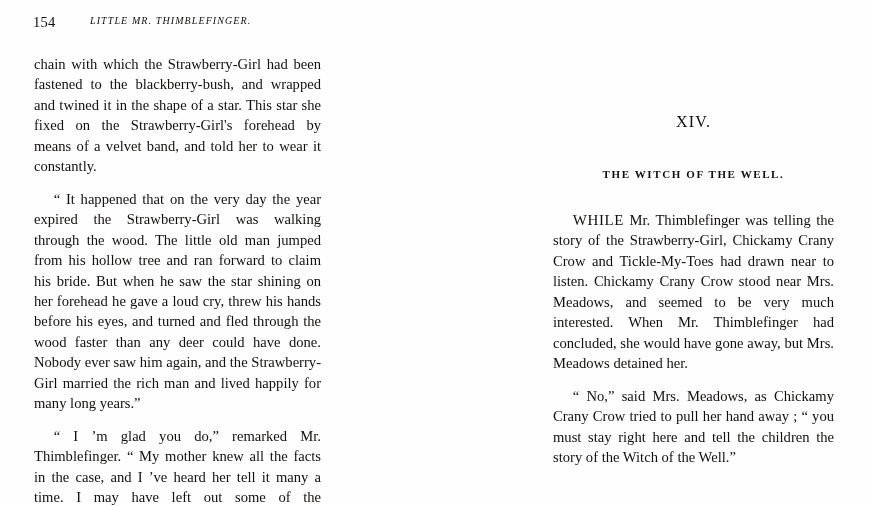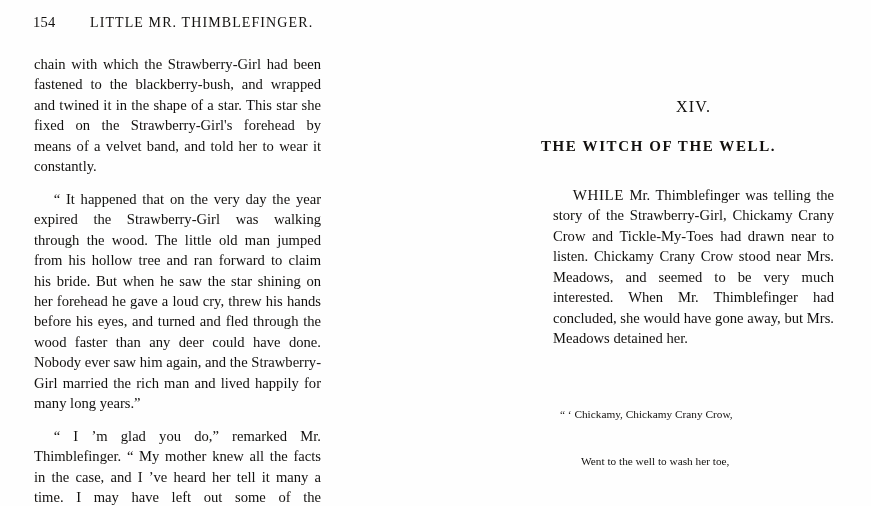--- a/index.html
+++ b/index.html
@@ -36,21 +36,22 @@
     position: absolute;
     left: 0;
     top: 0;
     font-size: 14.5px;
     letter-spacing: 0.3px;
   }
   .head-title {
     position: absolute;
     left: 57px;
     top: 1px;
-    font-size: 14px;
+    font-style: italic;
+    font-size: 10px;
     letter-spacing: 1.1px;
   }
 
   .col-left {
     position: absolute;
     left: 22px;
     top: 42px;
     width: 311px;
   }
   .col-right {
@@ -69,31 +70,31 @@
     -webkit-hyphens: manual;
     hyphens: manual;
   }
   p.body.noindent {
     text-indent: 0;
   }
   
 
   
   .chapter-number {
-    margin: 0;
+    margin: 15px;
     text-align: center;
     font-size: 16px;
     letter-spacing: 1.2px;
     padding-top: 56px;
     font-family: Liberation Serif, serif;
   }
   .chapter-title {
     margin: 0;
-    text-align: left;
-    font-size: 15px;
+    text-align: center;
+    font-size: 11px;
     font-weight: bold;
     letter-spacing: 1.6px;
     padding-top: 22px;
     padding-bottom: 18px;
   }
   .smallcaps-open {
     font-size: 15px;
     letter-spacing: 0.6px;
   }
 
@@ -134,20 +135,21 @@
     </div>
   </div>
 
   <div class="col-right">
 
     <p class="chapter-number">XIV.</p>
     <p class="chapter-title">THE WITCH OF THE WELL.</p>
 
     <p class="body"><span class="smallcaps-open">WHILE</span><span> Mr. Thimblefinger was telling the story of the Strawberry-Girl, Chickamy Crany Crow and Tickle-My-Toes had drawn near to listen. Chickamy Crany Crow stood near Mrs. Meadows, and seemed to be very much interested.  When Mr. Thimblefinger had concluded, she would have gone away, but Mrs. Meadows detained her.</span></p>
 
+    <p class="body">“ No,” said Mrs. Meadows, as Chickamy Crany Crow tried to pull her hand away ; “ you must stay right here and tell the children the story of the Witch of the Well.”</p>
 
     <div class="verse">
       <span class="vline">“ ‘ Chickamy, Chickamy Crany Crow,</span>
       <span class="vline indent">Went to the well to wash her toe,</span>
 
     </div>
   </div>
 
 </div>
 

